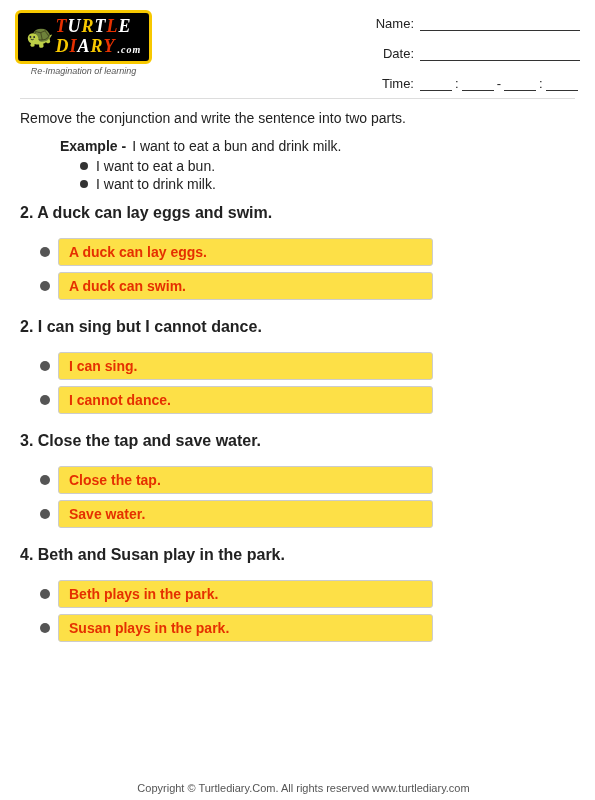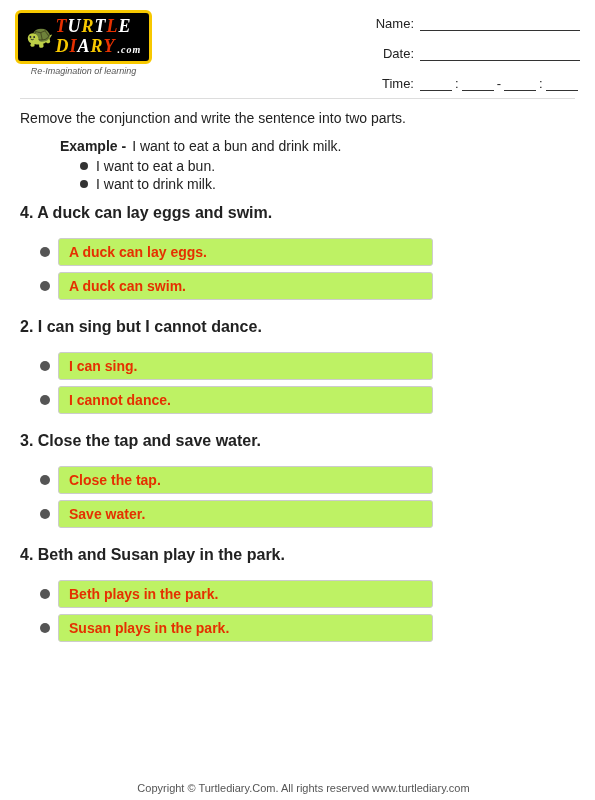--- a/index.html
+++ b/index.html
@@ -148,21 +148,21 @@
       flex-shrink: 0;
     }
     .answer-box {
       border: 1px solid #ccc;
       border-radius: 3px;
       padding: 5px 10px;
       width: 375px;
       font-size: 14px;
       font-weight: bold;
       color: #e53000;
-      background: #bef264;
+      background: #fde047;
     }
     .footer {
       position: absolute;
       bottom: 6px;
       left: 12px;
       right: 0;
       text-align: center;
       font-size: 11px;
       color: #555;
     }
@@ -242,21 +242,21 @@
     </div>
     <div class="bullet-item">
       <span class="bullet-dot"></span>
       <span>I want to drink milk.</span>
     </div>
   </div>
 </div>
 
 <div id="questions-container">
     <div class="question-section">
-      <div class="question-title">4.  A duck can lay eggs and swim.</div>
+      <div class="question-title">2.  A duck can lay eggs and swim.</div>
     </div>
     <div class="answer-area">
       <div class="answer-item">
         <span class="answer-dot"></span>
         <div class="answer-box">A duck can lay eggs.</div>
       </div>
       <div class="answer-item">
         <span class="answer-dot"></span>
         <div class="answer-box">A duck can swim.</div>
       </div>

